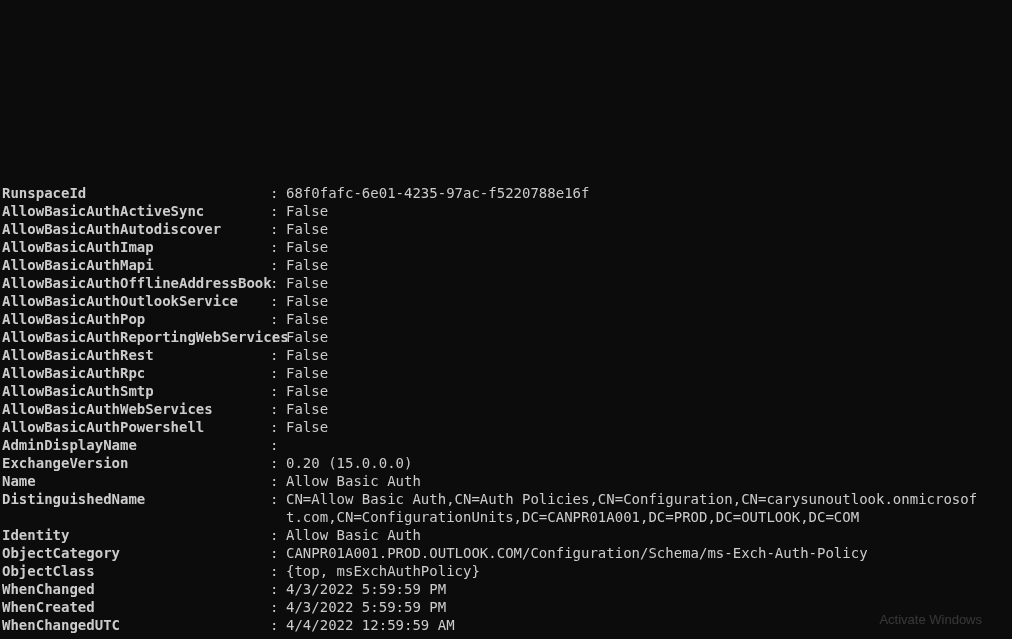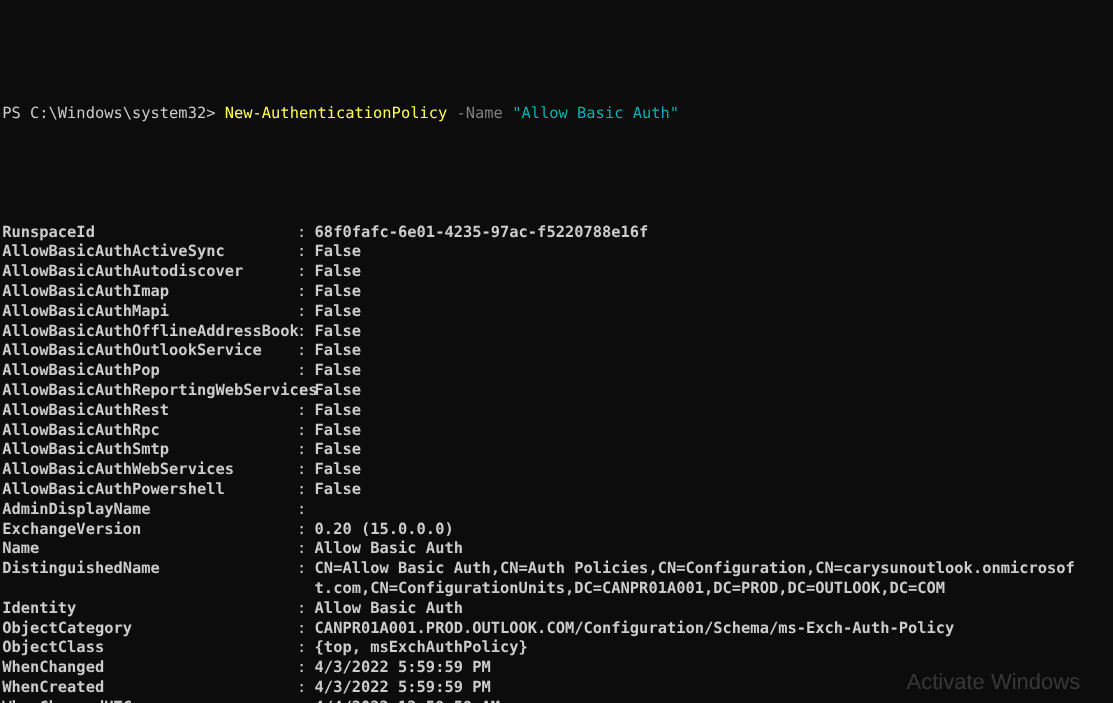--- a/index.html
+++ b/index.html
@@ -28,41 +28,41 @@
   .row { display: block; }
   .key {
     display: inline-block;
     width: 268px;  
     font-weight: bold;
   }
   .colon {
     display: inline-block;
     width: 16px;
   }
-  .val { color: #cccccc; font-weight: bold; }
+  .val { color: #cccccc; }
   .cont-indent {
     display: inline-block;
     width: 284px; 
   }
   .watermark {
     position: absolute;
     right: 30px;
     bottom: 10px;
     color: rgba(255,255,255,0.18);
     font-family: "Segoe UI", sans-serif;
-    font-size: 20px;
+    font-size: 13px;
     pointer-events: none;
   }
 </style>
 </head>
 <body>
 
 
 
-<div class="terminal"><span class="row"><span class="prompt-prefix">PS C:\Windows\system32&gt; </span><span class="cmdlet">New-AuthenticationPolicy</span><span class="param"> -Name </span><span class="string">"Allow Basic Auth"</span></span>
+<div class="terminal">
 <span class="row"> </span>
 <span class="row"> </span>
 <div id="output-rows"><span class="row"><span class="key">RunspaceId</span><span class="colon">: </span><span class="val">68f0fafc-6e01-4235-97ac-f5220788e16f</span></span><span class="row"><span class="key">AllowBasicAuthActiveSync</span><span class="colon">: </span><span class="val">False</span></span><span class="row"><span class="key">AllowBasicAuthAutodiscover</span><span class="colon">: </span><span class="val">False</span></span><span class="row"><span class="key">AllowBasicAuthImap</span><span class="colon">: </span><span class="val">False</span></span><span class="row"><span class="key">AllowBasicAuthMapi</span><span class="colon">: </span><span class="val">False</span></span><span class="row"><span class="key">AllowBasicAuthOfflineAddressBook</span><span class="colon">: </span><span class="val">False</span></span><span class="row"><span class="key">AllowBasicAuthOutlookService</span><span class="colon">: </span><span class="val">False</span></span><span class="row"><span class="key">AllowBasicAuthPop</span><span class="colon">: </span><span class="val">False</span></span><span class="row"><span class="key">AllowBasicAuthReportingWebServices</span><span class="colon">: </span><span class="val">False</span></span><span class="row"><span class="key">AllowBasicAuthRest</span><span class="colon">: </span><span class="val">False</span></span><span class="row"><span class="key">AllowBasicAuthRpc</span><span class="colon">: </span><span class="val">False</span></span><span class="row"><span class="key">AllowBasicAuthSmtp</span><span class="colon">: </span><span class="val">False</span></span><span class="row"><span class="key">AllowBasicAuthWebServices</span><span class="colon">: </span><span class="val">False</span></span><span class="row"><span class="key">AllowBasicAuthPowershell</span><span class="colon">: </span><span class="val">False</span></span><span class="row"><span class="key">AdminDisplayName</span><span class="colon">: </span><span class="val"></span></span><span class="row"><span class="key">ExchangeVersion</span><span class="colon">: </span><span class="val">0.20 (15.0.0.0)</span></span><span class="row"><span class="key">Name</span><span class="colon">: </span><span class="val">Allow Basic Auth</span></span><span class="row"><span class="key">DistinguishedName</span><span class="colon">: </span><span class="val">CN=Allow Basic Auth,CN=Auth Policies,CN=Configuration,CN=carysunoutlook.onmicrosof</span></span><span class="row"><span class="cont-indent"> </span><span class="val">t.com,CN=ConfigurationUnits,DC=CANPR01A001,DC=PROD,DC=OUTLOOK,DC=COM</span></span><span class="row"><span class="key">Identity</span><span class="colon">: </span><span class="val">Allow Basic Auth</span></span><span class="row"><span class="key">ObjectCategory</span><span class="colon">: </span><span class="val">CANPR01A001.PROD.OUTLOOK.COM/Configuration/Schema/ms-Exch-Auth-Policy</span></span><span class="row"><span class="key">ObjectClass</span><span class="colon">: </span><span class="val">{top, msExchAuthPolicy}</span></span><span class="row"><span class="key">WhenChanged</span><span class="colon">: </span><span class="val">4/3/2022 5:59:59 PM</span></span><span class="row"><span class="key">WhenCreated</span><span class="colon">: </span><span class="val">4/3/2022 5:59:59 PM</span></span><span class="row"><span class="key">WhenChangedUTC</span><span class="colon">: </span><span class="val">4/4/2022 12:59:59 AM</span></span></div></div>
 
 <div class="watermark">Activate Windows</div>
 
 
 
 
 </body></html>

